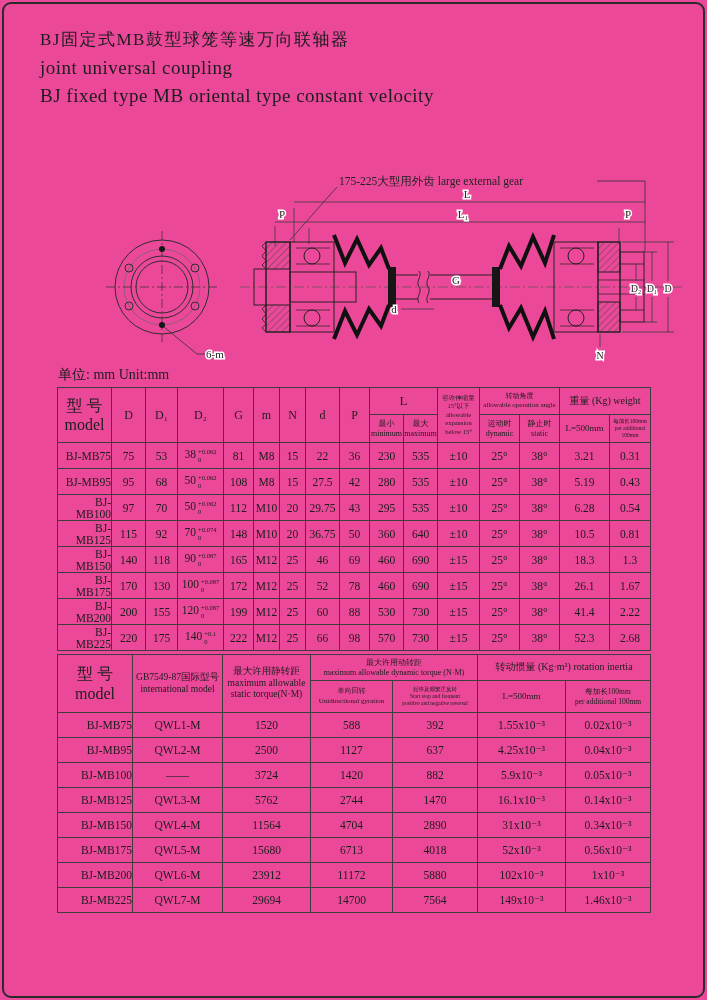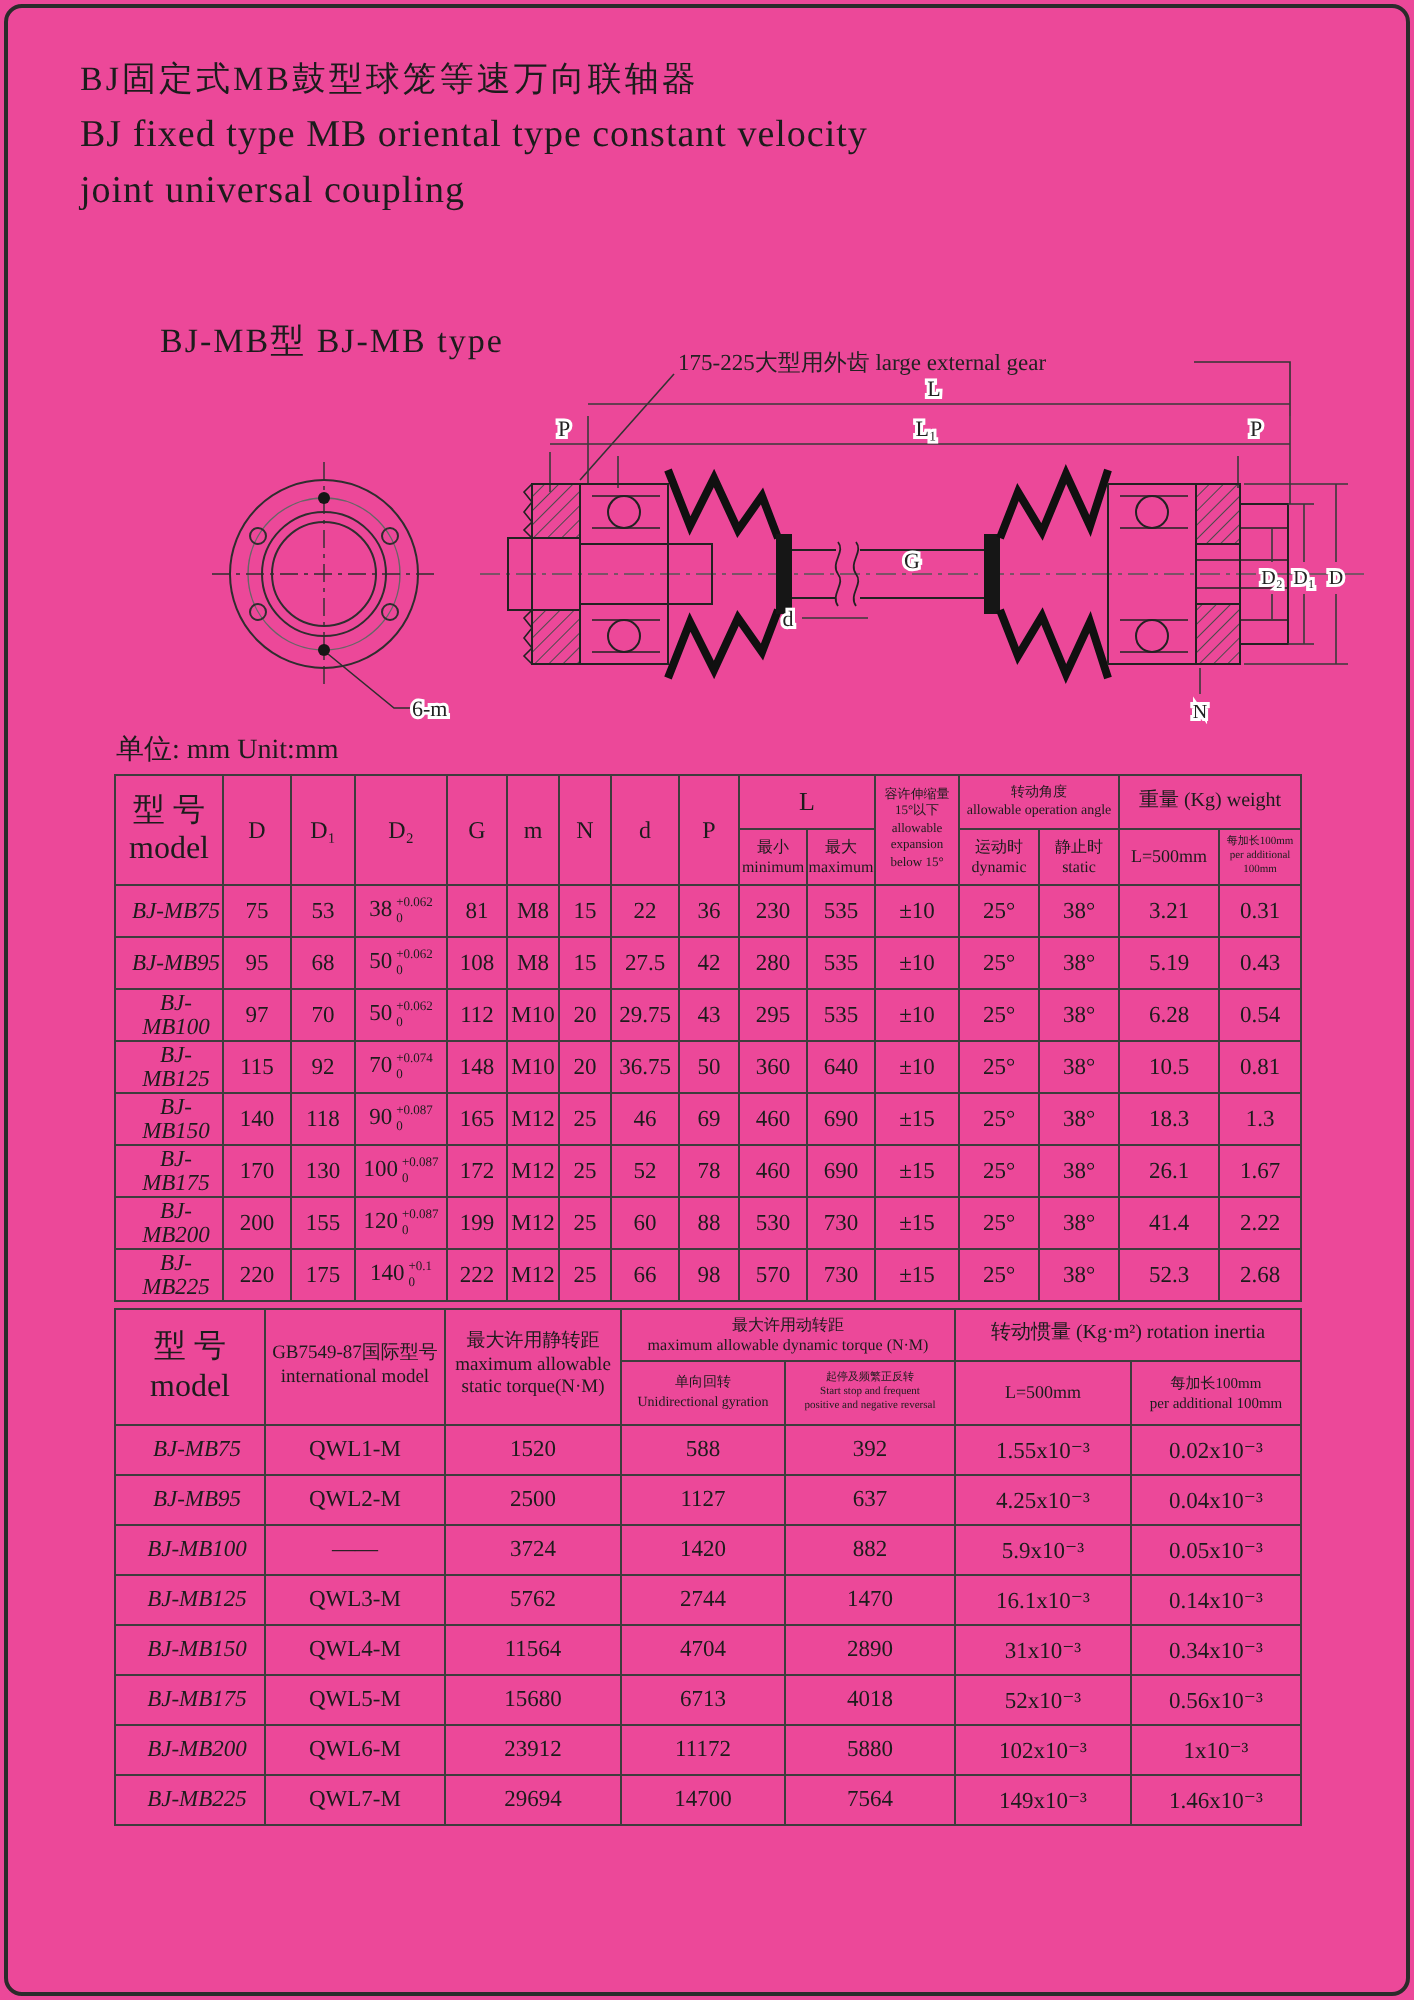--- a/index.html
+++ b/index.html
@@ -16,21 +16,21 @@
   .dt{paint-order:stroke;stroke:#ffffff;stroke-width:3px;font-size:11px;}
   .dts{paint-order:stroke;stroke:#ffffff;stroke-width:3px;font-size:10px;}
   table{position:absolute;left:57px;border-collapse:collapse;table-layout:fixed;text-align:center;
         border:1.5px solid #333;}
   th,td{border:1px solid #3d3d3d;padding:0;overflow:hidden;font-weight:normal;}
   th{white-space:pre-line;}
   .t1{top:387px;width:593px;}
   .t2{top:654px;width:593px;}
   .t1 td{height:25px;font-size:11.5px;}
   .t2 td{height:24px;font-size:11.5px;}
-  .mcell{text-align:center;padding-left:7px;font-style:italic;}
+  .mcell{text-align:right;padding-left:7px;}
   .tol{display:inline-flex;flex-direction:column;font-size:6.5px;line-height:1.15;
        vertical-align:middle;margin-left:2px;text-align:left;}
   .h12{font-size:12px;line-height:1.2;}
   .h11{font-size:16px;line-height:1.2;}
   .h10{font-size:10px;line-height:1.25;}
   .h95{font-size:9.5px;line-height:1.25;}
   .h9{font-size:9px;line-height:1.25;}
   .h8{font-size:8px;line-height:1.25;}
   .h75{font-size:7.5px;line-height:1.25;}
   .h7{font-size:7px;line-height:1.3;text-align:center;}
@@ -39,25 +39,24 @@
   .hL{font-size:13px;}
 </style>
 </head>
 <body>
 
 <div class="sheet">
   <div class="frame"></div>
 
   <div class="titleblock">
     <div class="title-cn">BJ固定式MB鼓型球笼等速万向联轴器</div>
+    <div class="title-en">joint universal coupling</div>
     <div class="title-en">BJ fixed type MB oriental type constant velocity</div>
-    <div class="title-en">joint universal coupling</div>
   </div>
 
-  <div class="subtitle">BJ-MB型 BJ-MB type</div>
 
   <svg class="drawing" viewBox="0 0 648 212">
     <defs>
       <pattern id="hch" patternUnits="userSpaceOnUse" width="5" height="5" patternTransform="rotate(45)">
         <line x1="0" y1="0" x2="0" y2="5" stroke="#4a4a4a" stroke-width="1"></line>
       </pattern>
     </defs>
 
     <g stroke="#2e2e2e" fill="none">
       <circle cx="120" cy="119" r="47"></circle>

